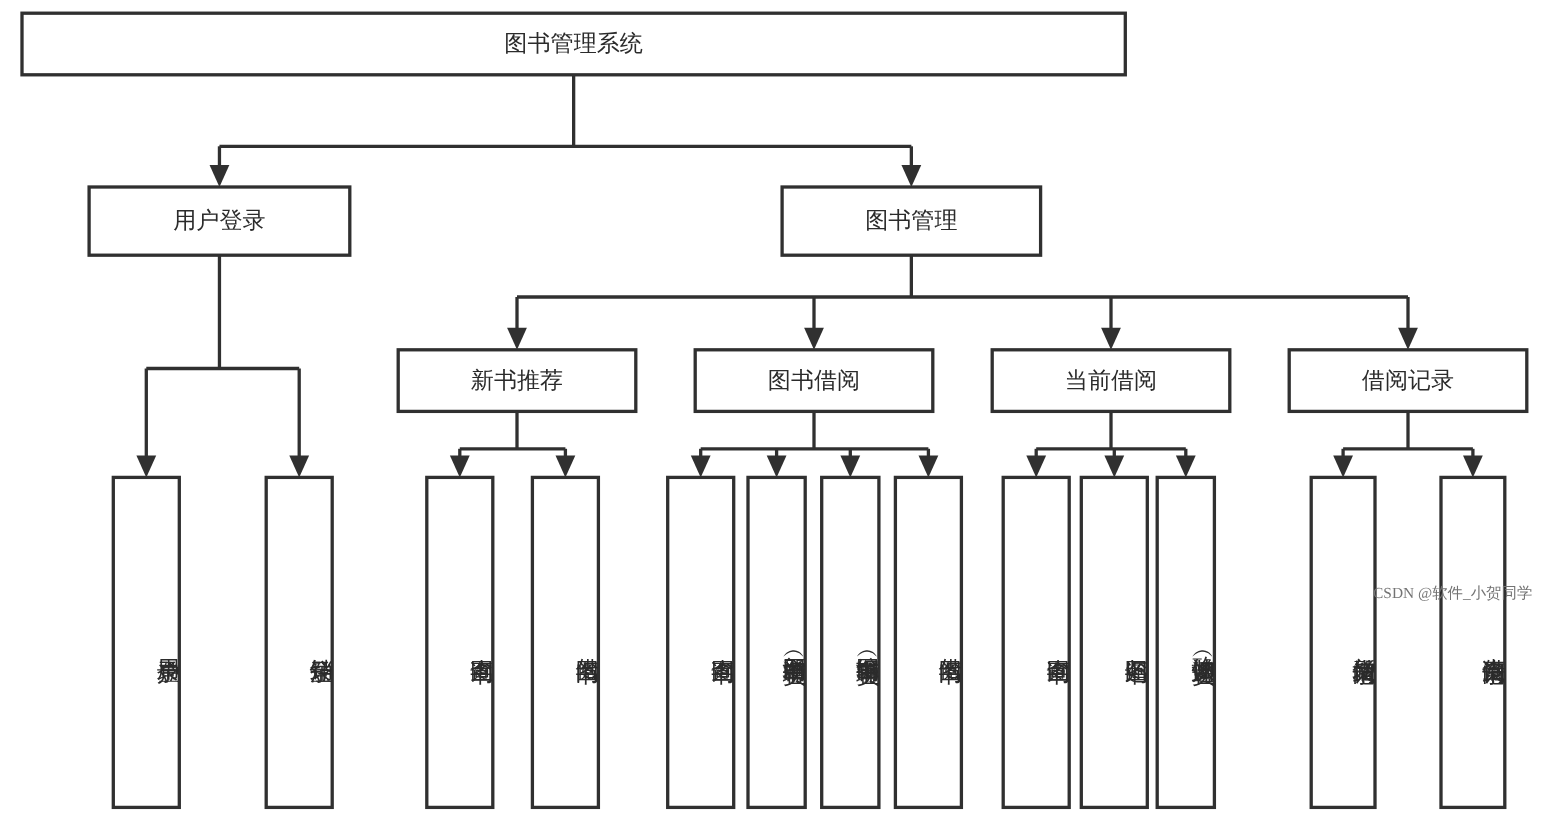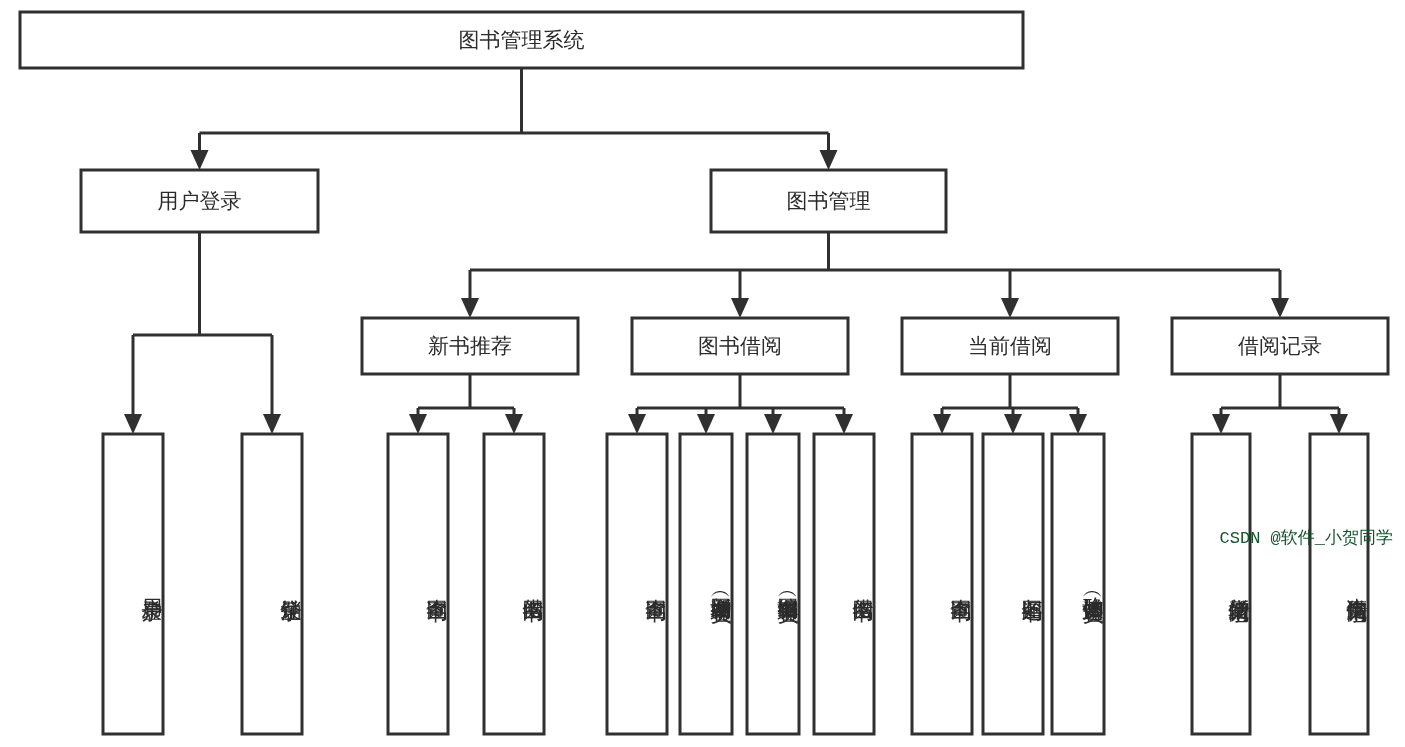--- a/index.html
+++ b/index.html
@@ -61,23 +61,23 @@
     white-space: nowrap;
     display: flex;
     align-items: flex-start;
     justify-content: center;
     pointer-events: none;
   }
   .watermark {
     position: absolute;
     right: 12px;
     bottom: 6px;
-    font-family: Liberation Mono, monospace;
-    font-size: 17px;
-    color: #14532d;
+    font-family: Liberation Serif, serif;
+    font-size: 14px;
+    color: #737373;
     white-space: nowrap;
   }
 </style>
 </head>
 <body>
 
 <div id="diagram-root">
   <svg id="flow" viewBox="0 0 1405 747">
     <g id="edges">
         <line x1="521.5" y1="68" x2="521.5" y2="133" class="edge-line"></line>

